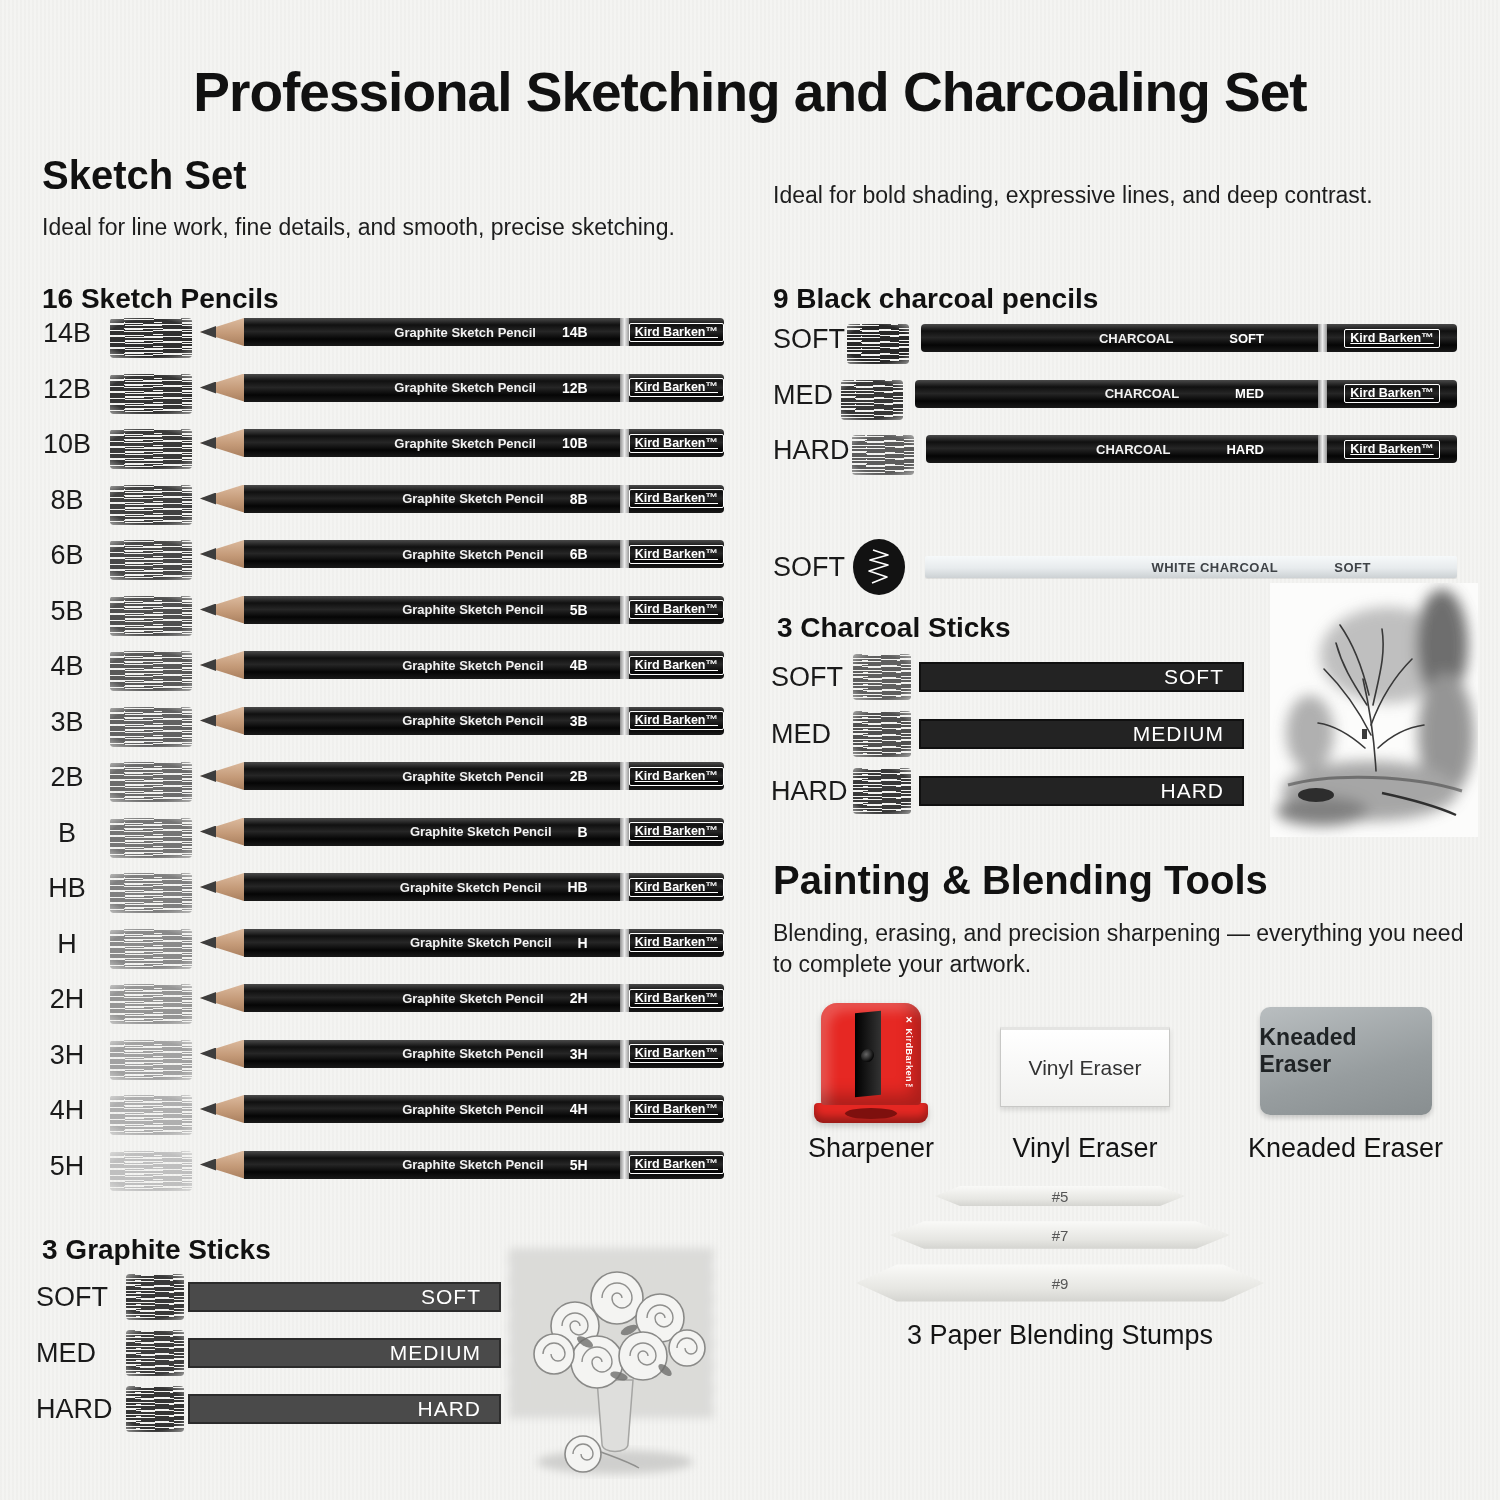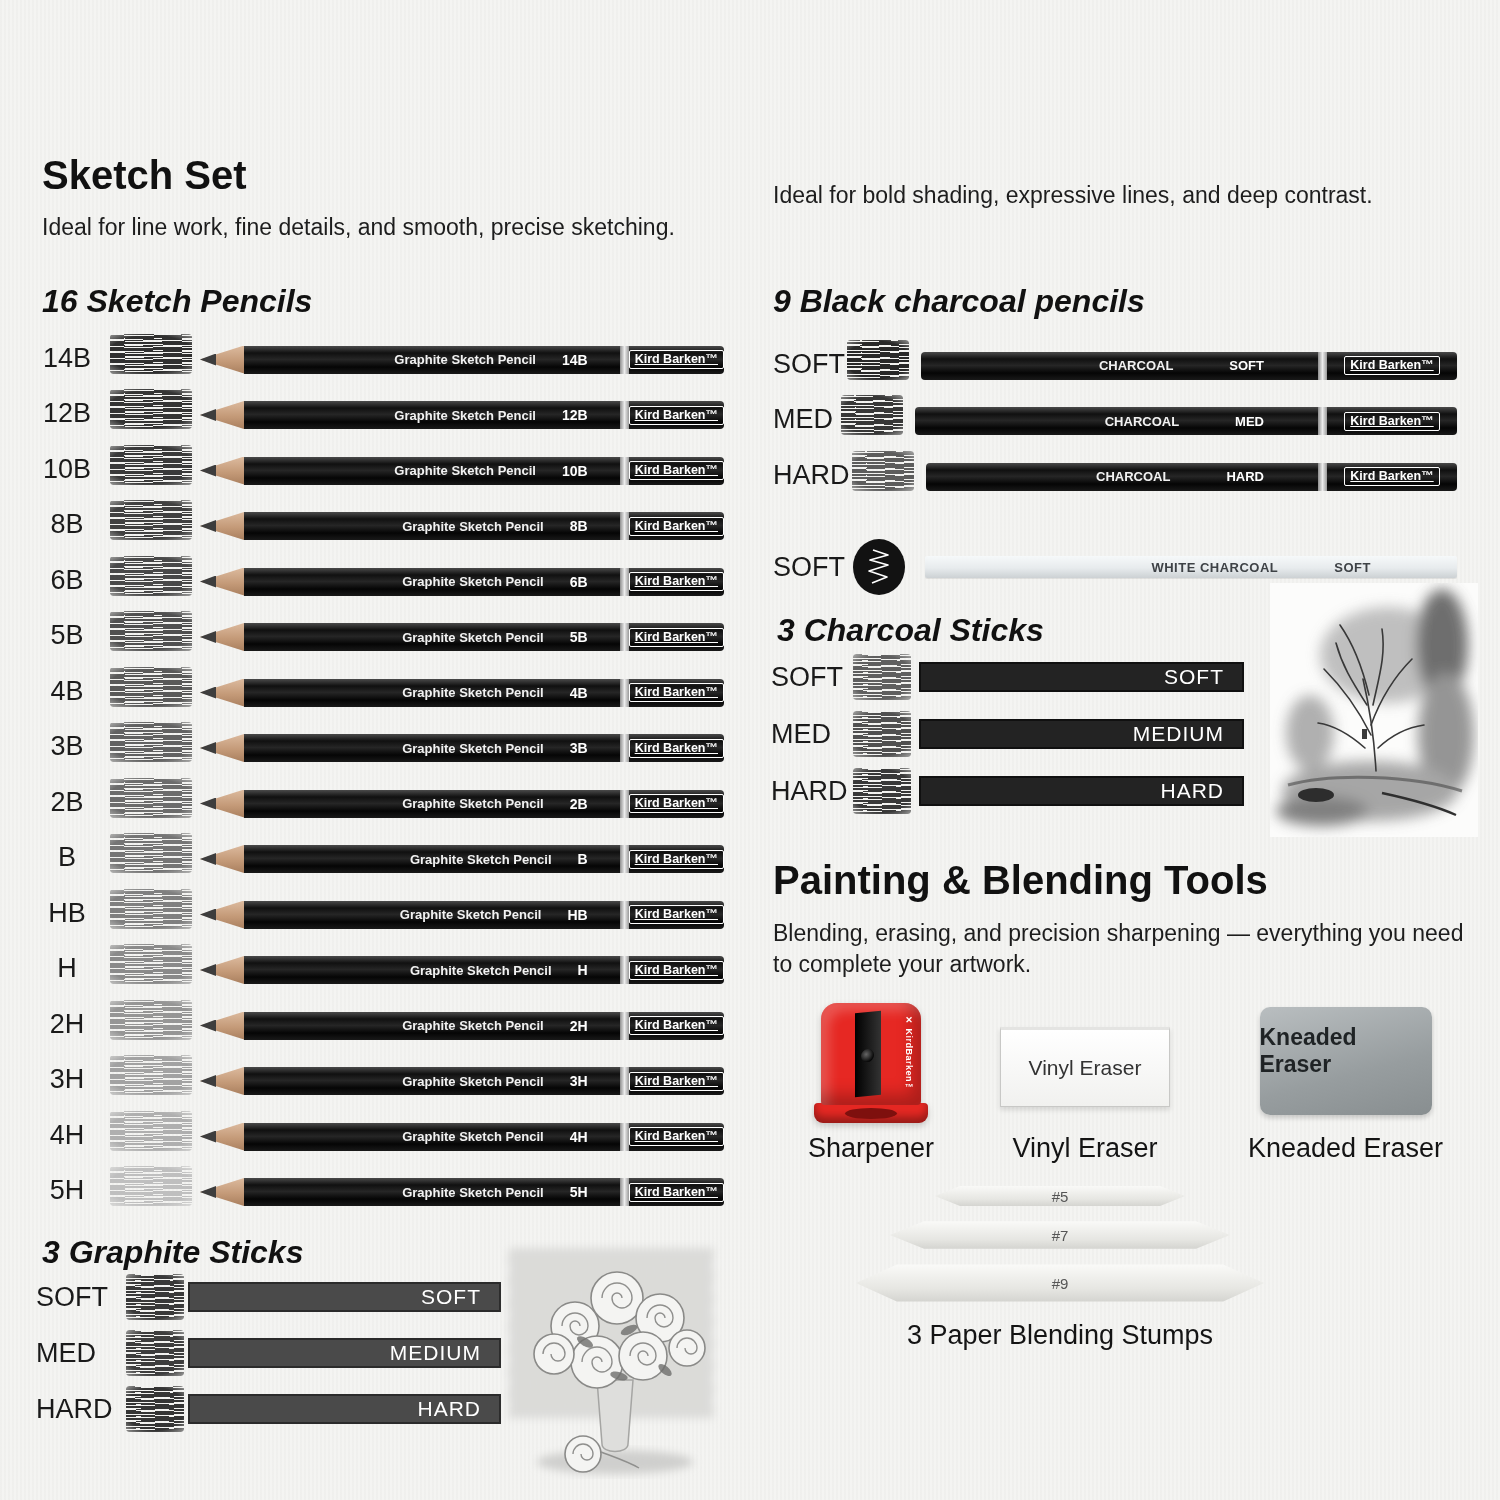--- a/index.html
+++ b/index.html
@@ -14,25 +14,25 @@
       var(--bg,#f4f4f2);
   }
   h1,h2,h3,p{margin:0;}
   .title{
     position:absolute;left:0;top:60px;width:1500px;text-align:center;
     font-size:55px;font-weight:bold;letter-spacing:-1px;color:#111;
   }
   .sec-head{position:absolute;}
   .sec-head h2{font-size:40px;font-weight:bold;color:#111;}
   .sec-head p{margin-top:16px;font-size:23px;color:#1d1d1d;}
-  .sub-head{position:absolute;font-size:32px;font-weight:bold;color:#111;font-style:italic;}
+  .sub-head{position:absolute;font-size:28px;font-weight:bold;color:#111;}
 
   
   .list{position:absolute;display:flex;flex-direction:column;}
-  .prow{display:flex;align-items:flex-end;height:55.5px;}
+  .prow{display:flex;align-items:flex-start;height:55.5px;}
   .grade{flex:0 0 74px;text-align:center;font-size:27px;color:#1a1a1a;}
   .swatch{
     --shade:#555;
     width:82px;height:40px;border-radius:3px;margin-left:6px;
     background:
       repeating-linear-gradient(2deg,  var(--shade) 0 1px, transparent 1px 4px),
       repeating-linear-gradient(-3deg, var(--shade) 0 1px, transparent 1px 3px),
       repeating-linear-gradient(0deg,  var(--shade) 0 2px, transparent 2px 6px);
     -webkit-mask:radial-gradient(ellipse 95% 85% at 50% 50%, #000 55%, transparent 100%);
     mask:radial-gradient(ellipse 95% 85% at 50% 50%, #000 55%, transparent 100%);
@@ -147,20 +147,21 @@
     box-shadow:0 2px 3px rgba(0,0,0,.3);}
   .knife-endcap{position:absolute;right:.3%;top:12%;width:2.4%;height:76%;background:#efefed;
     clip-path:polygon(0 0,100% 0,100% 35%,40% 50%,100% 65%,100% 100%,0 100%);}
   .knife-caption{font-size:27px;color:#141414;margin-top:10px;}
 </style>
 </head>
 <body>
 
 <div class="canvas" style="--bg: #f4f4f2;">
 
+  <h1 class="title">Professional Sketching and Charcoaling Set</h1>
 
   <div class="sec-head" style="left:42px;top:153px;">
     <h2>Sketch Set</h2>
     <p>Ideal for line work, fine details, and smooth, precise sketching.</p>
   </div>
 
   <h3 class="sub-head" style="left:42px;top:283px;">16 Sketch Pencils</h3>
 
   <div class="list" style="left:30px;top:318px;width:694px;">
 

